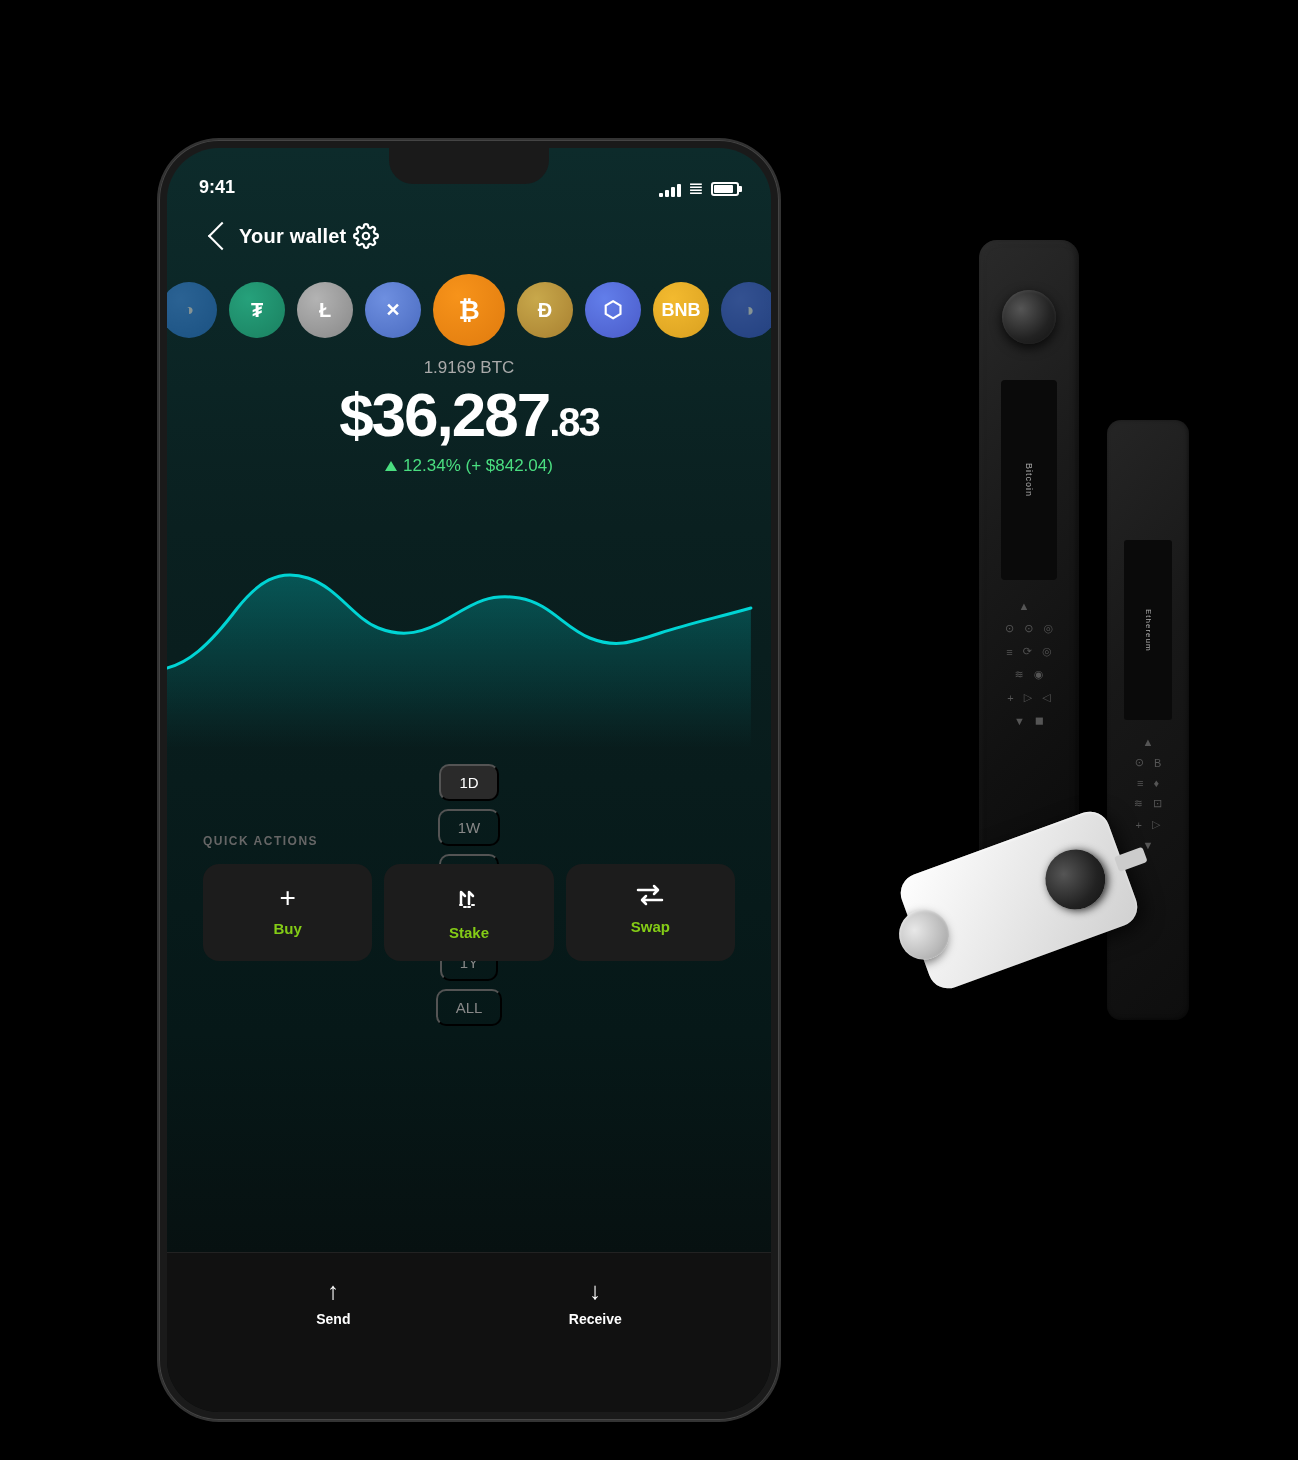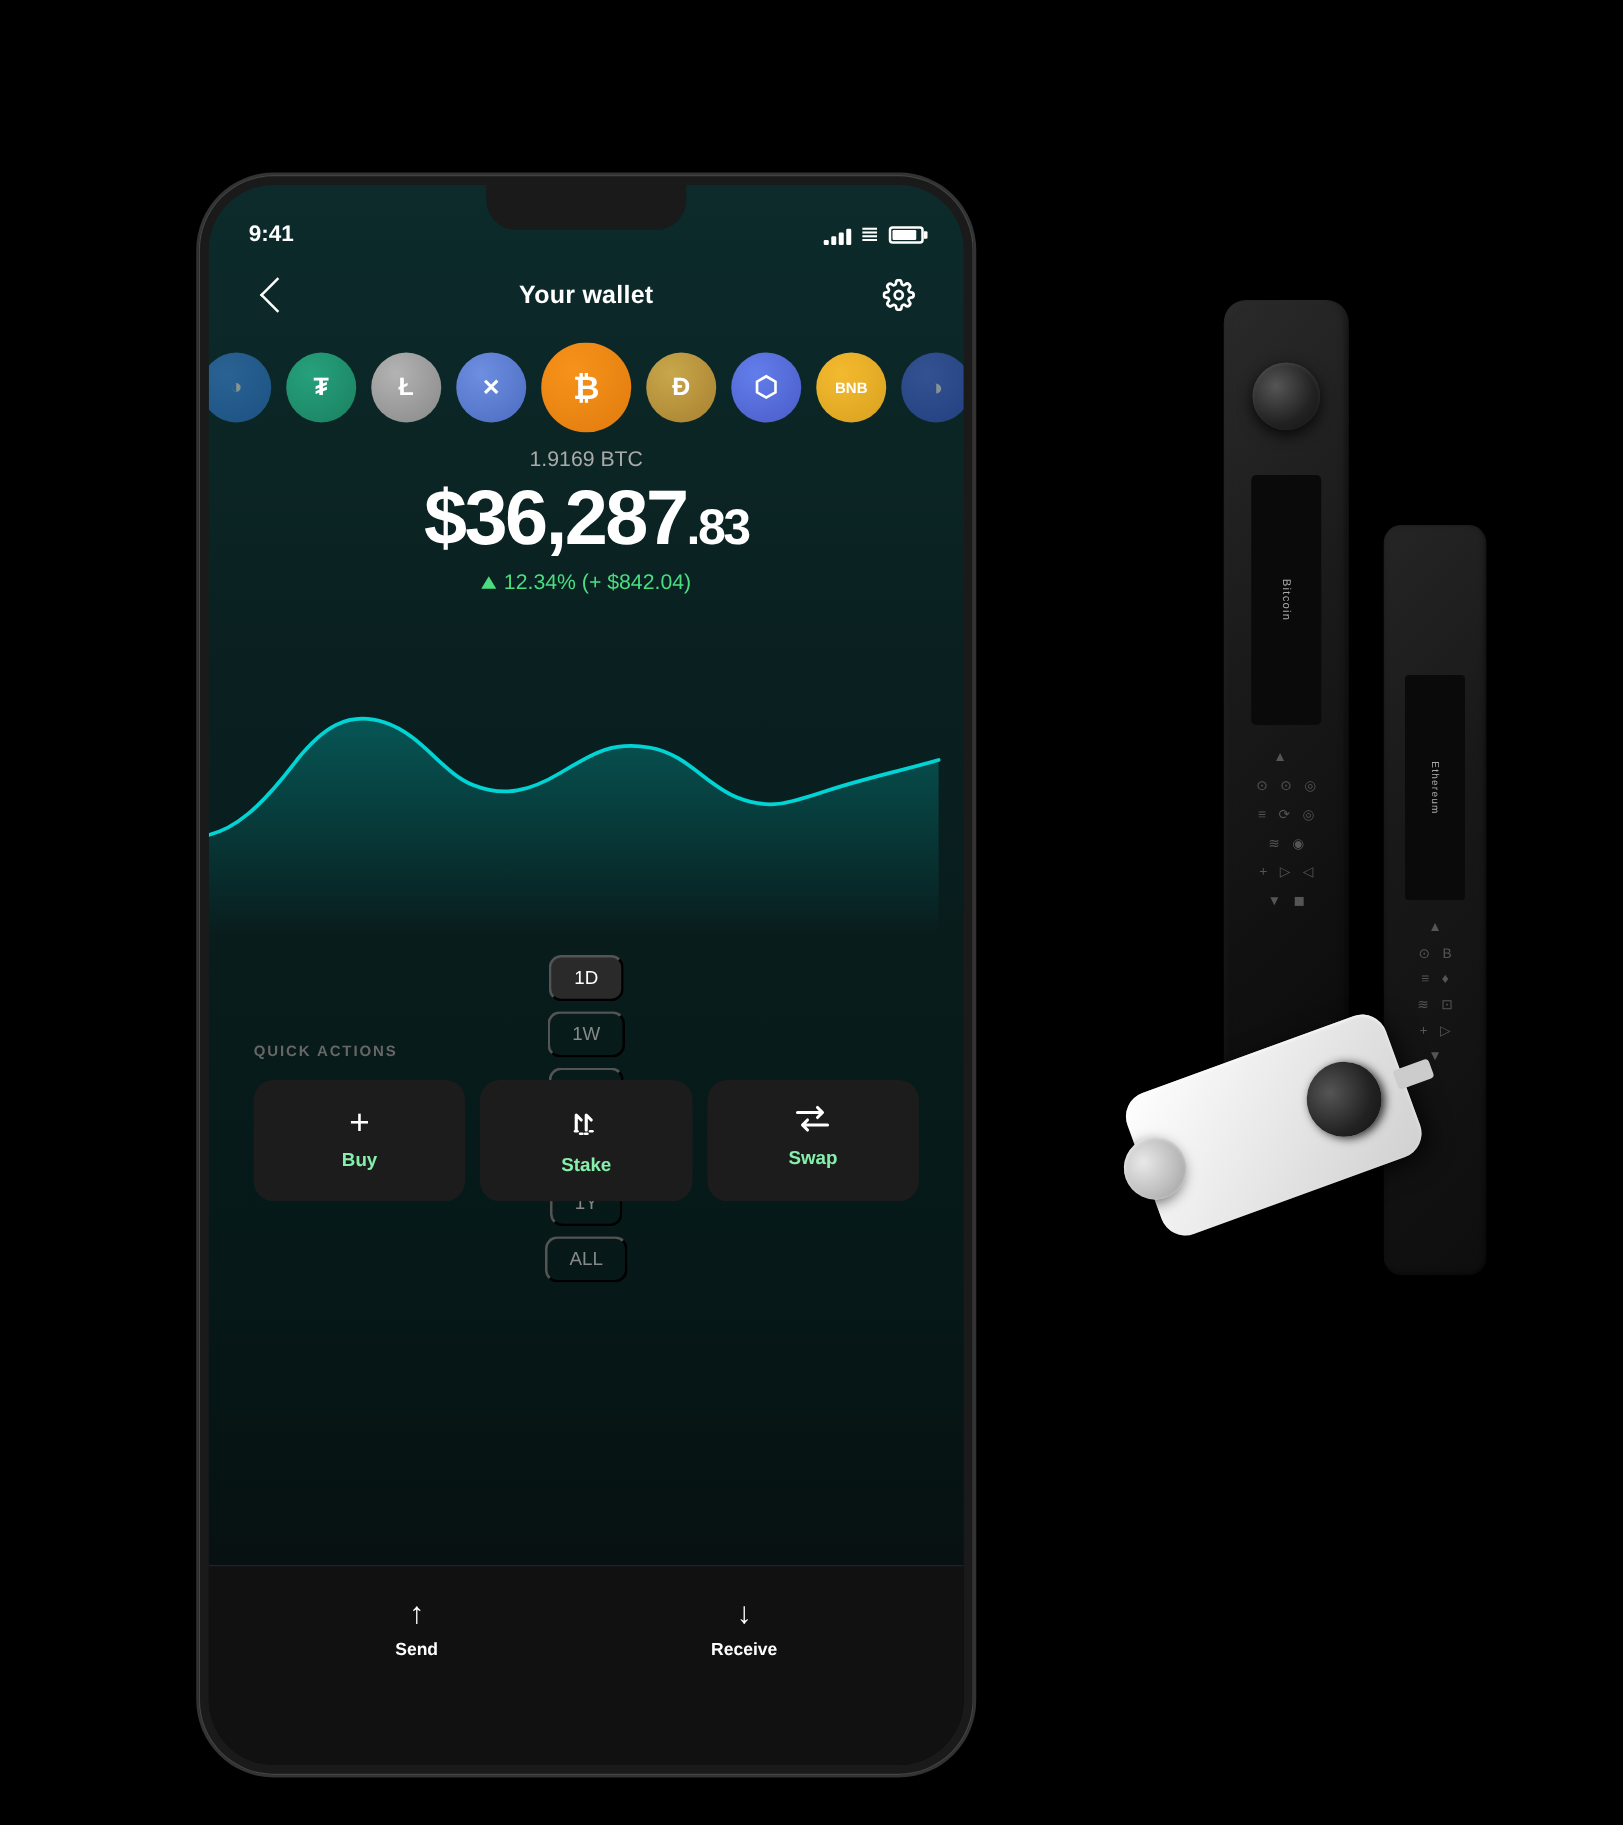--- a/index.html
+++ b/index.html
@@ -133,21 +133,20 @@
 
     
     .app-header {
       position: absolute;
       top: 56px;
       left: 0;
       right: 0;
       height: 64px;
       display: flex;
       align-items: center;
-      justify-content: space-between;
       padding: 0 32px;
       z-index: 40;
     }
 
     .back-btn {
       width: 40px;
       height: 40px;
       display: flex;
       align-items: center;
       justify-content: center;
@@ -344,21 +343,21 @@
 
     .action-icon {
       font-size: 26px;
       color: #fff;
       line-height: 1;
     }
 
     .action-label {
       font-size: 15px;
       font-weight: 600;
-      color: #86efac;
+      color: #84cc16;
       text-align: center;
     }
 
     
     .bottom-bar {
       position: absolute;
       bottom: 0;
       left: 0;
       right: 0;
       height: 160px;
@@ -636,21 +635,21 @@
       </div>
 
       <div class="coin-carousel">
         <div class="coin coin-partial2" style="opacity:0.5; font-size:16px; color:#fff;">◑</div>
         <div class="coin coin-usdt">₮</div>
         <div class="coin coin-ltc">Ł</div>
         <div class="coin coin-xrp" style="font-size:18px;">✕</div>
         <div class="coin coin-btc coin-active">₿</div>
         <div class="coin coin-doge">Ð</div>
         <div class="coin coin-eth" style="font-size:22px;">⬡</div>
-        <div class="coin coin-bnb" style="font-size:12px; font-weight:800;">BNB</div>
+        <div class="coin coin-bnb" style="font-size:18px; font-weight:800;">BNB</div>
         <div class="coin coin-partial" style="opacity:0.5; font-size:18px;">◑</div>
       </div>
 
       <div class="balance-section">
         <div class="balance-subtitle">1.9169 BTC</div>
         <div class="balance-amount">
           <span>$36,287</span><span class="balance-cents">.83</span>
         </div>
         <div class="balance-change">
           <span class="arrow-up"></span>

